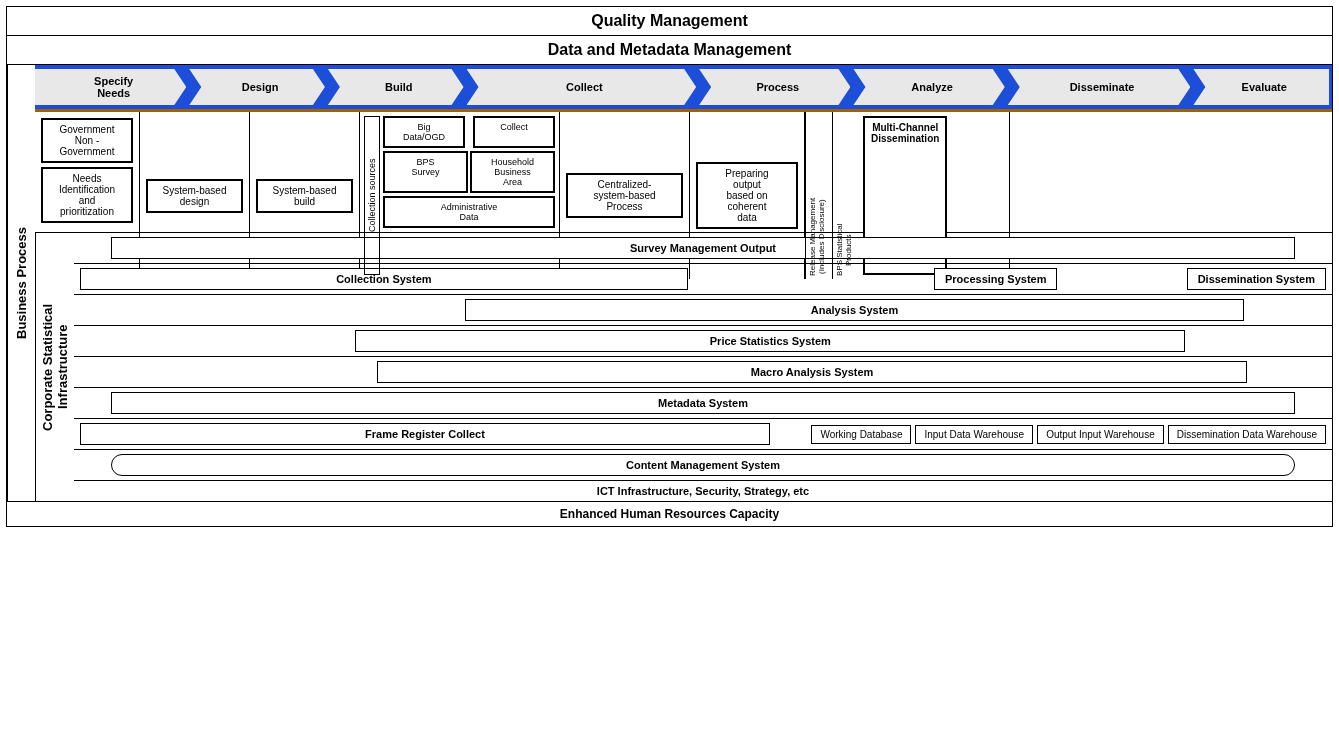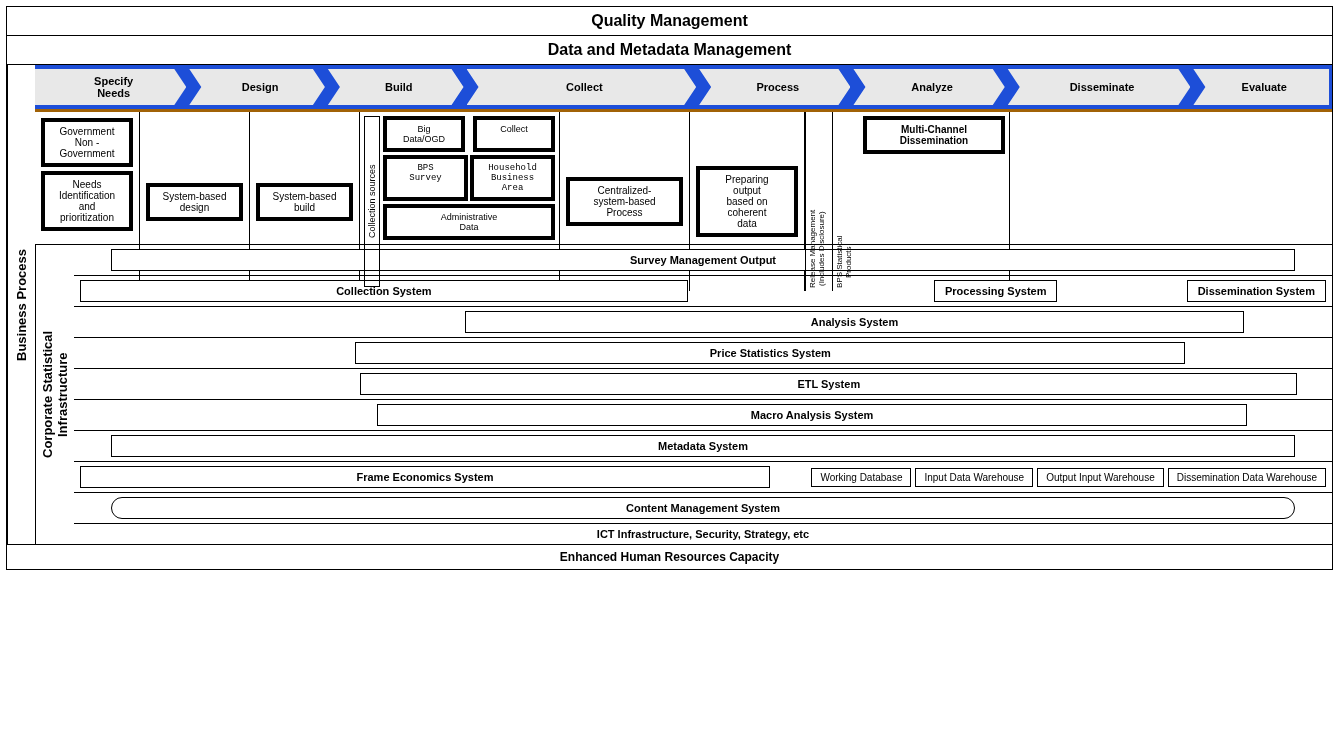--- a/index.html
+++ b/index.html
@@ -78,21 +78,21 @@
     .bp-cell {
       border-right: 1px solid #000;
       padding: 6px;
       font-size: 10px;
       display: flex;
       flex-direction: column;
       gap: 4px;
     }
     .bp-cell:last-child { border-right: none; }
     .cell-box {
-      border: 4px solid #000000;
+      border: 2px solid #000000;
       padding: 4px 6px;
       font-size: 10px;
       text-align: center;
       background: #fff;
     }
 
     
     .csi-section {
       display: flex;
       flex-direction: row;
@@ -231,40 +231,40 @@
             <div class="cell-box" style="width:100%;">System-based<br>build</div>
           </div>
 
           <div class="bp-cell col-collect" style="border-right:1px solid #000; padding:4px; flex-direction:row; gap:3px;">
             <div style="display:flex; flex-direction:column; border:1px solid #000; writing-mode:vertical-rl; transform:rotate(180deg); font-size:9px; text-align:center; padding:3px 2px; white-space:nowrap;">Collection sources</div>
             <div style="flex:1; display:flex; flex-direction:column; gap:3px;">
               <div style="display:flex; flex-direction:row; gap:8px;">
                 <div class="cell-box" style="flex:1; font-size:9px;">Big<br>Data/OGD</div>
                 <div class="cell-box" style="flex:1; font-size:9px;">Collect</div>
               </div>
-              <div style="display:flex; flex-direction:row; gap:2px;font-family:Liberation Mono, monospace;">
+              <div style="display:flex; flex-direction:row; gap:2px;">
                 <div class="cell-box" style="flex:1; font-size:9px;">BPS<br>Survey</div>
                 <div class="cell-box" style="flex:1; font-size:9px;">Household<br>Business<br>Area</div>
               </div>
               <div class="cell-box" style="font-size:9px;">Administrative<br>Data</div>
             </div>
           </div>
 
           <div class="bp-cell col-process" style="border-right:1px solid #000; align-items:center; justify-content:center;">
             <div class="cell-box" style="width:100%;">Centralized-<br>system-based<br>Process</div>
           </div>
 
           <div class="bp-cell col-analyze" style="border-right:1px solid #000; align-items:center; justify-content:center;">
             <div class="cell-box" style="width:100%;">Preparing<br>output<br>based on<br>coherent<br>data</div>
           </div>
 
           <div class="bp-cell col-disseminate" style="border-right:1px solid #000; padding:0; flex-direction:row;">
             <div style="writing-mode:vertical-rl; transform:rotate(180deg); font-size:8px; border-right:1px solid #000; padding:3px 2px; text-align:center; display:flex; align-items:center;">Release Management<br>(Includes Disclosure)</div>
             <div style="writing-mode:vertical-rl; transform:rotate(180deg); font-size:8px; border-right:1px solid #000; padding:3px 2px; text-align:center; display:flex; align-items:center;">BPS Statistical<br>Products</div>
-            <div style="flex:1; padding:4px; display:flex; flex-direction:column; gap:3px;">
+            <div style="flex:1; padding:4px; display:flex; flex-direction:row; gap:3px;">
               <div class="cell-box" style="font-size:10px; font-weight:bold;">Multi-Channel<br>Dissemination</div>
             </div>
           </div>
 
         </div>
       </div>
 
       <div class="csi-section">
         <div class="csi-left-label">Corporate Statistical<br>Infrastructure</div>
         <div class="csi-content">
@@ -286,38 +286,33 @@
             <div class="csi-box" style="flex:3;">Analysis System</div>
             <div style="flex:0.3"></div>
           </div>
 
           <div class="csi-row">
             <div style="flex:1"></div>
             <div class="csi-box" style="flex:3;">Price Statistics System</div>
             <div style="flex:0.5"></div>
           </div>
 
-          <div class="csi-row">
-            <div style="flex:1.2"></div>
-            <div class="csi-box" style="flex:4;">ETL System</div>
-            <div style="flex:0.1"></div>
-          </div>
 
           <div class="csi-row">
             <div style="flex:1.2"></div>
             <div class="csi-box" style="flex:3.5;">Macro Analysis System</div>
             <div style="flex:0.3"></div>
           </div>
 
           <div class="csi-row row-full" style="justify-content:center;">
             <div class="csi-box" style="width:95%;">Metadata System</div>
           </div>
 
           <div class="csi-row" style="flex-wrap:wrap; gap:4px;">
-            <div class="csi-box" style="flex:2;">Frame Economics System</div>
+            <div class="csi-box" style="flex:2;">Frame Register Collect</div>
             <div style="flex:0.1"></div>
             <div class="csi-box-small">Working Database</div>
             <div class="csi-box-small">Input Data Warehouse</div>
             <div class="csi-box-small">Output Input Warehouse</div>
             <div class="csi-box-small">Dissemination Data Warehouse</div>
           </div>
 
           <div class="csi-row row-full" style="justify-content:center;">
             <div class="csi-box" style="width:95%;border-radius:11px;">Content Management System</div>
           </div>

